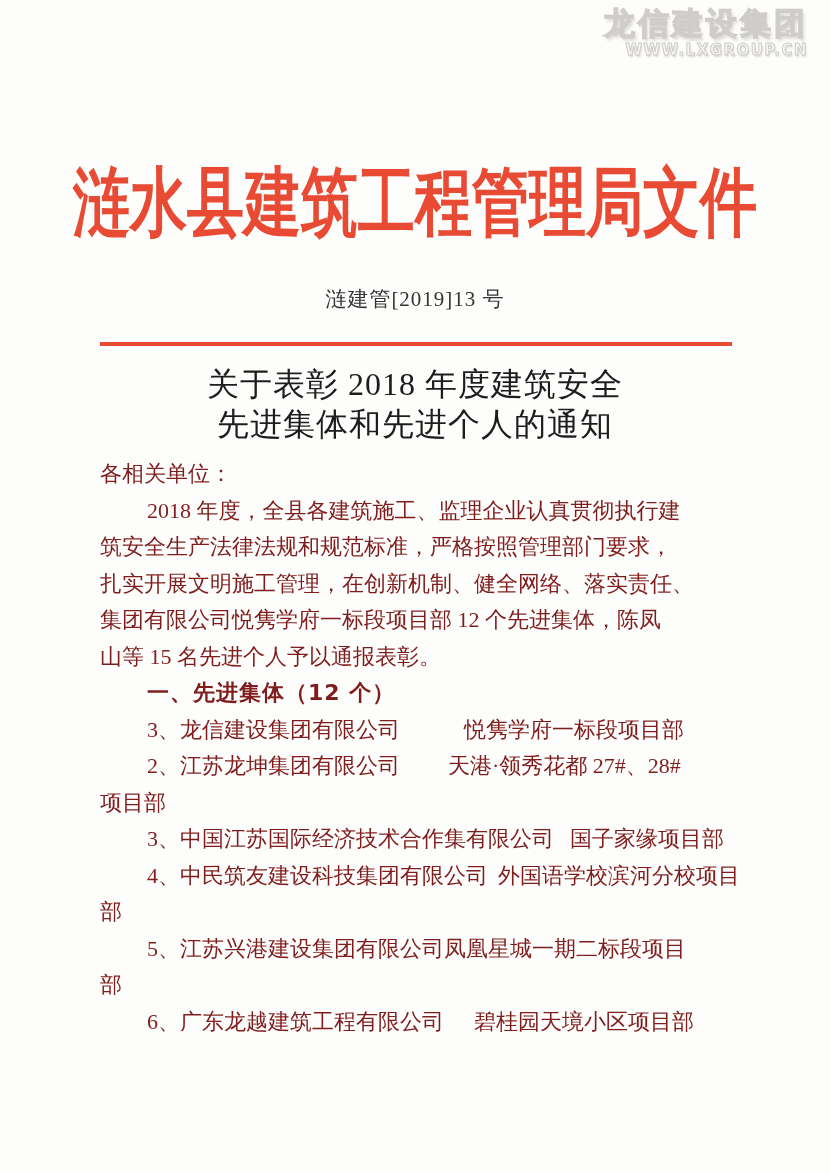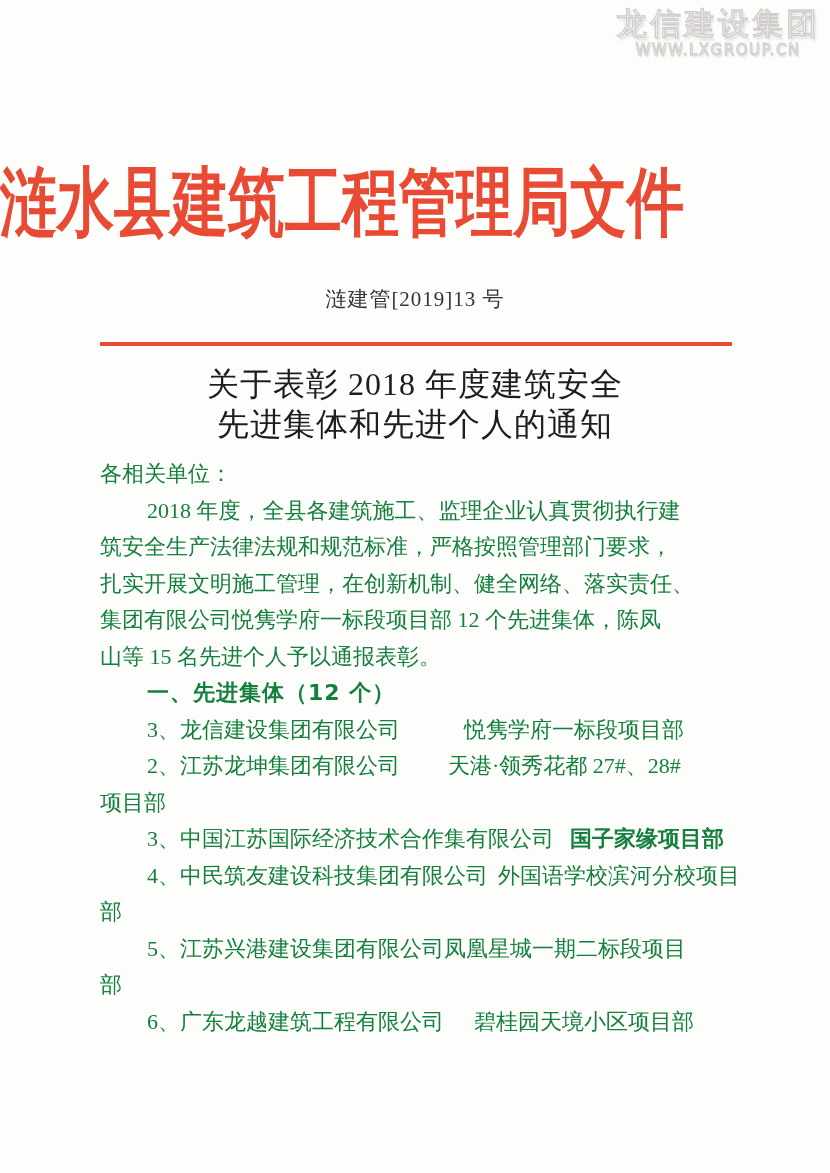--- a/index.html
+++ b/index.html
@@ -6,24 +6,24 @@
   body{
     width:830px;height:1173px;
     background:#fdfdfc;
     font-family:"Liberation Serif","DejaVu Serif",serif;
     color:#262626;
     position:relative;
     overflow:hidden;
   }
   
   .watermark{
-    position:absolute;top:6px;right:10px;
-    text-align:center;
+    position:absolute;top:6px;right:22px;
+    text-align:right;
     font-family:"DejaVu Sans","Liberation Sans",sans-serif;
-    font-weight:normal;
+    font-weight:bold;
     user-select:none;
   }
   .wm-company{
     font-size:31px;
     letter-spacing:3px;
     color:#f7f6f5;
     -webkit-text-stroke:1.3px #cfccc9;
     text-shadow:2px 3px 3px rgba(150,148,145,0.35);
     line-height:34px;
   }
@@ -32,21 +32,21 @@
     letter-spacing:1.5px;
     color:#f7f6f5;
     -webkit-text-stroke:1px #cfccc9;
     text-shadow:1px 2px 2px rgba(150,148,145,0.35);
     line-height:20px;
   }
   
   .banner{
     margin-top:150px;
     height:106px;
-    display:flex;align-items:center;
+    display:flex;align-items:center;justify-content:center;
   }
   .banner-text{
     font-size:57px;
     font-weight:bold;
     white-space:nowrap;
     letter-spacing:0;
     transform:scaleY(1.32);
     transform-origin:center;
   }
   
@@ -71,21 +71,21 @@
     font-size:32px;
     line-height:40px;
     letter-spacing:1px;
     color:#1d1d1d;
   }
   
   .body-text{
     margin:12px 90px 0 100px;
     font-size:22px;
     line-height:36.5px;
-    color:#15803d;
+    color:#7f1d1d;
   }
   .line{white-space:nowrap;}
   .line.indent{padding-left:47px;}
   .line.bold{
     font-weight:bold;
     font-family:"DejaVu Sans","Liberation Sans",sans-serif;
     font-size:22px;
     letter-spacing:1px;
   }
 </style>
@@ -114,19 +114,19 @@
     <div class="line">各相关单位：</div>
     <div class="line indent">2018 年度，全县各建筑施工、监理企业认真贯彻执行建</div>
     <div class="line">筑安全生产法律法规和规范标准，严格按照管理部门要求，</div>
     <div class="line">扎实开展文明施工管理，在创新机制、健全网络、落实责任、</div>
     <div class="line">集团有限公司悦隽学府一标段项目部 12 个先进集体，陈凤</div>
     <div class="line">山等 15 名先进个人予以通报表彰。</div>
     <div class="line indent bold">一、先进集体（12 个）</div>
     <div class="line indent"><span>3、龙信建设集团有限公司</span><span style="margin-left: 64px;">悦隽学府一标段项目部</span></div>
     <div class="line indent"><span>2、江苏龙坤集团有限公司</span><span style="margin-left: 48px;">天港·领秀花都 27#、28#</span></div>
     <div class="line">项目部</div>
-    <div class="line indent"><span>3、中国江苏国际经济技术合作集有限公司</span><span style="margin-left: 16px; font-weight: bold;">国子家缘项目部</span></div>
+    <div class="line indent"><span>3、中国江苏国际经济技术合作集有限公司</span><span style="margin-left: 16px;">国子家缘项目部</span></div>
     <div class="line indent"><span>4、中民筑友建设科技集团有限公司</span><span style="margin-left: 10px;">外国语学校滨河分校项目</span></div>
     <div class="line">部</div>
     <div class="line indent"><span>5、江苏兴港建设集团有限公司</span><span style=" text-align: center;">凤凰星城一期二标段项目</span></div>
     <div class="line">部</div>
     <div class="line indent"><span>6、广东龙越建筑工程有限公司</span><span style="margin-left: 30px;">碧桂园天境小区项目部</span></div>
   </div>
 
 </body></html>

